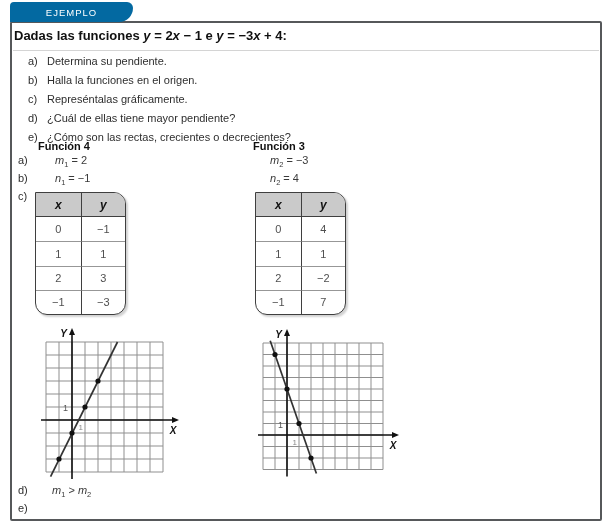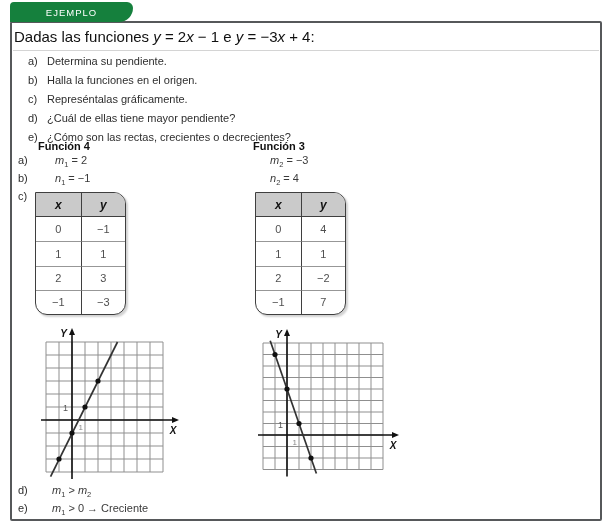--- a/index.html
+++ b/index.html
@@ -3,30 +3,30 @@
 <meta charset="utf-8">
 <style>
   * { margin:0; padding:0; box-sizing:border-box; }
   html,body { background:#ffffff; }
   .page {
     position:relative; width:614px; height:528px; background:#ffffff;
     font-family:"Liberation Sans", sans-serif; color:#232323; overflow:hidden;
   }
   .tab {
     position:absolute; left:10px; top:2px; width:123px; height:20px;
-    background:#15803d; border-radius:4px 6px 14px 0;
+    background:#0369a1; border-radius:4px 6px 14px 0;
     color:#ffffff; font-size:9.5px; letter-spacing:1px;
     display:flex; align-items:center; justify-content:center; z-index:2;
   }
   .box {
     position:absolute; left:10px; top:21px; width:592px; height:500px;
     border:2px solid #56585a; border-radius:2px; background:#ffffff; z-index:1;
   }
   .title {
-    position:absolute; left:14px; top:28px; font-size:15px; font-weight:normal; color:#101010;
+    position:absolute; left:14px; top:28px; font-size:13px; font-weight:bold; color:#101010;
     white-space:nowrap; z-index:3;
   }
   .divider { position:absolute; left:13px; top:50px; width:586px; height:1px; background:#d4d4d4; z-index:3; }
   .q { position:absolute; left:28px; font-size:11px; color:#2e2e2e; white-space:nowrap; z-index:3; }
   .q .ql { display:inline-block; width:19px; }
   .fn-title { position:absolute; top:140px; font-size:11px; font-weight:bold; color:#101010; z-index:3; }
   .sletter { position:absolute; left:18px; font-size:11px; color:#2e2e2e; z-index:3; }
   .formula { position:absolute; font-size:11px; color:#3a3a3a; white-space:nowrap; z-index:3;margin-left:17px; }
   .mvar { font-style:italic; }
   sub { font-size:7.5px; }
@@ -181,15 +181,14 @@
       <text x="33" y="10" text-anchor="end" font-size="10" font-weight="bold" font-style="italic" font-family="Liberation Sans, sans-serif" fill="#111">Y</text>
       <text x="144" y="121" text-anchor="middle" font-size="10" font-weight="bold" font-style="italic" font-family="Liberation Sans, sans-serif" fill="#111">X</text>
       <text x="34" y="99.5" text-anchor="end" font-size="9" font-family="Liberation Sans, sans-serif" fill="#555">1</text>
       <text x="48" y="117" text-anchor="end" font-size="8" font-family="Liberation Sans, sans-serif" fill="#888">1</text>
     </svg>
 
   <span class="sletter bottom-row" style="top:484px">d)</span>
   <div class="formula" style="left:35px;top:484px"><span class="mvar">m</span><sub>1</sub><span> &gt; </span><span class="mvar">m</span><sub>2</sub></div>
 
   <span class="sletter bottom-row" style="top:502px">e)</span>
-  <div class="formula" style="left:35px;top:502px"><span class="mvar">m</span><sub>1</sub><span> &gt; 0 → Creciente</span></div>
 
 </div>
 
 </body></html>

